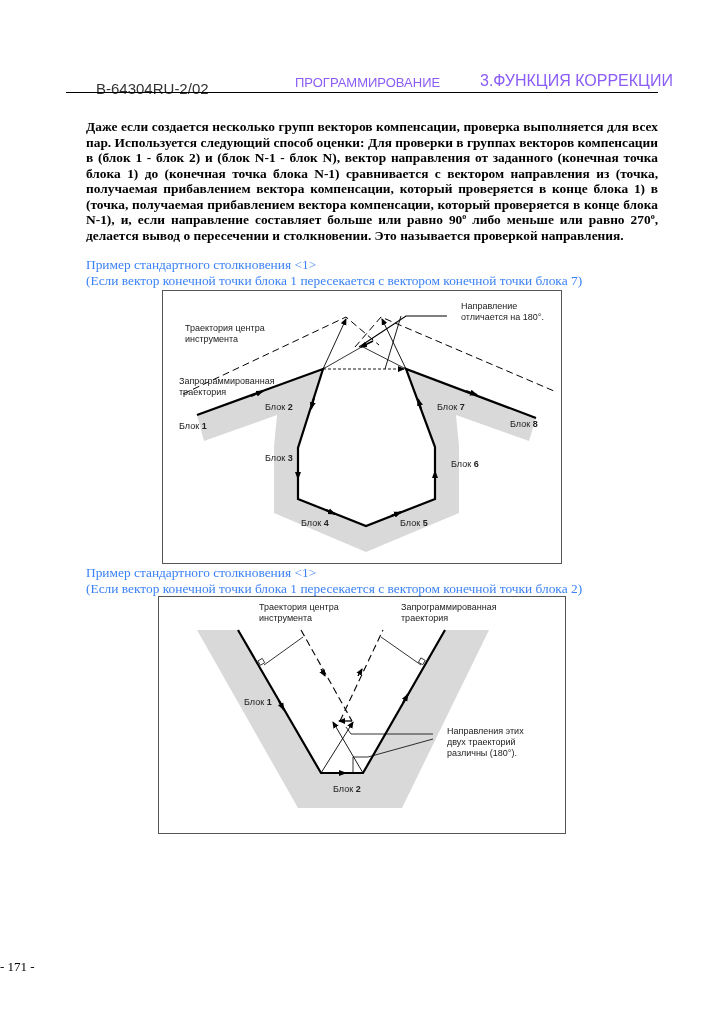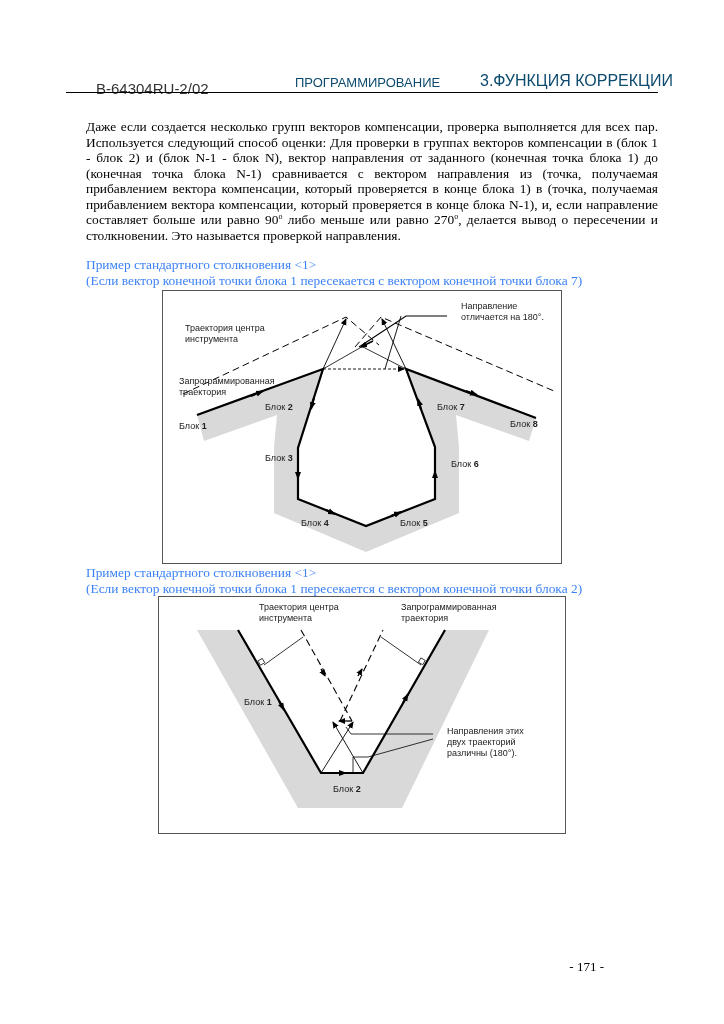--- a/index.html
+++ b/index.html
@@ -1,32 +1,32 @@
 <!DOCTYPE html>
 <html><head>
 <meta charset="utf-8">
 <style>
   html, body { margin: 0; padding: 0; background: #ffffff; }
   body { width: 724px; height: 1024px; position: relative; overflow: hidden; }
-  .hdr { position: absolute; font-family: "Liberation Sans", sans-serif; color: #0c4a6e; }
+  .hdr { position: absolute; font-family: "Liberation Sans", sans-serif; color: #8b5cf6; }
   .hdr-left { left: 68px; top: 80px; font-size: 15px; color: #333; margin-left: 28px; }
   .hdr-mid { left: 295px; top: 75px; font-size: 13px; }
   .hdr-right { left: 480px; top: 72px; font-size: 16px; }
   .hdr-rule { position: absolute; left: 66px; top: 92px; width: 592px; height: 1px; background: #000; }
   .para { position: absolute; left: 86px; top: 119px; width: 572px;
           font-family: "Liberation Serif", serif; font-size: 13.4px; line-height: 15.5px;
-          text-align: justify; color: #000; }
+          text-align: justify; color: #000; font-weight: bold; }
   .para sup { font-size: 8px; vertical-align: super; line-height: 0; }
   .cap { position: absolute; left: 86px; font-family: "Liberation Serif", serif;
          font-size: 13.4px; line-height: 15.5px; color: #3b82f6; white-space: nowrap; }
   .fig { position: absolute; border: 1px solid #555; background: #fff; }
   .fig svg { position: absolute; left: 0; top: 0; }
   .lbl { font-family: "Liberation Sans", sans-serif; font-size: 9px; fill: #222; }
   .lbl-b { font-weight: bold; }
-  .pageno { position: absolute; left: 0; width: 604px; top: 959px; text-align: right;
+  .pageno { position: absolute; left: 0; width: 604px; top: 959px; text-align: left;
             font-family: "Liberation Serif", serif; font-size: 13px; color: #000; }
 </style>
 </head>
 <body>
 
 <div class="hdr hdr-left">B-64304RU-2/02</div>
 <div class="hdr hdr-mid">ПРОГРАММИРОВАНИЕ</div>
 <div class="hdr hdr-right">3.ФУНКЦИЯ КОРРЕКЦИИ</div>
 <div class="hdr-rule"></div>
 

